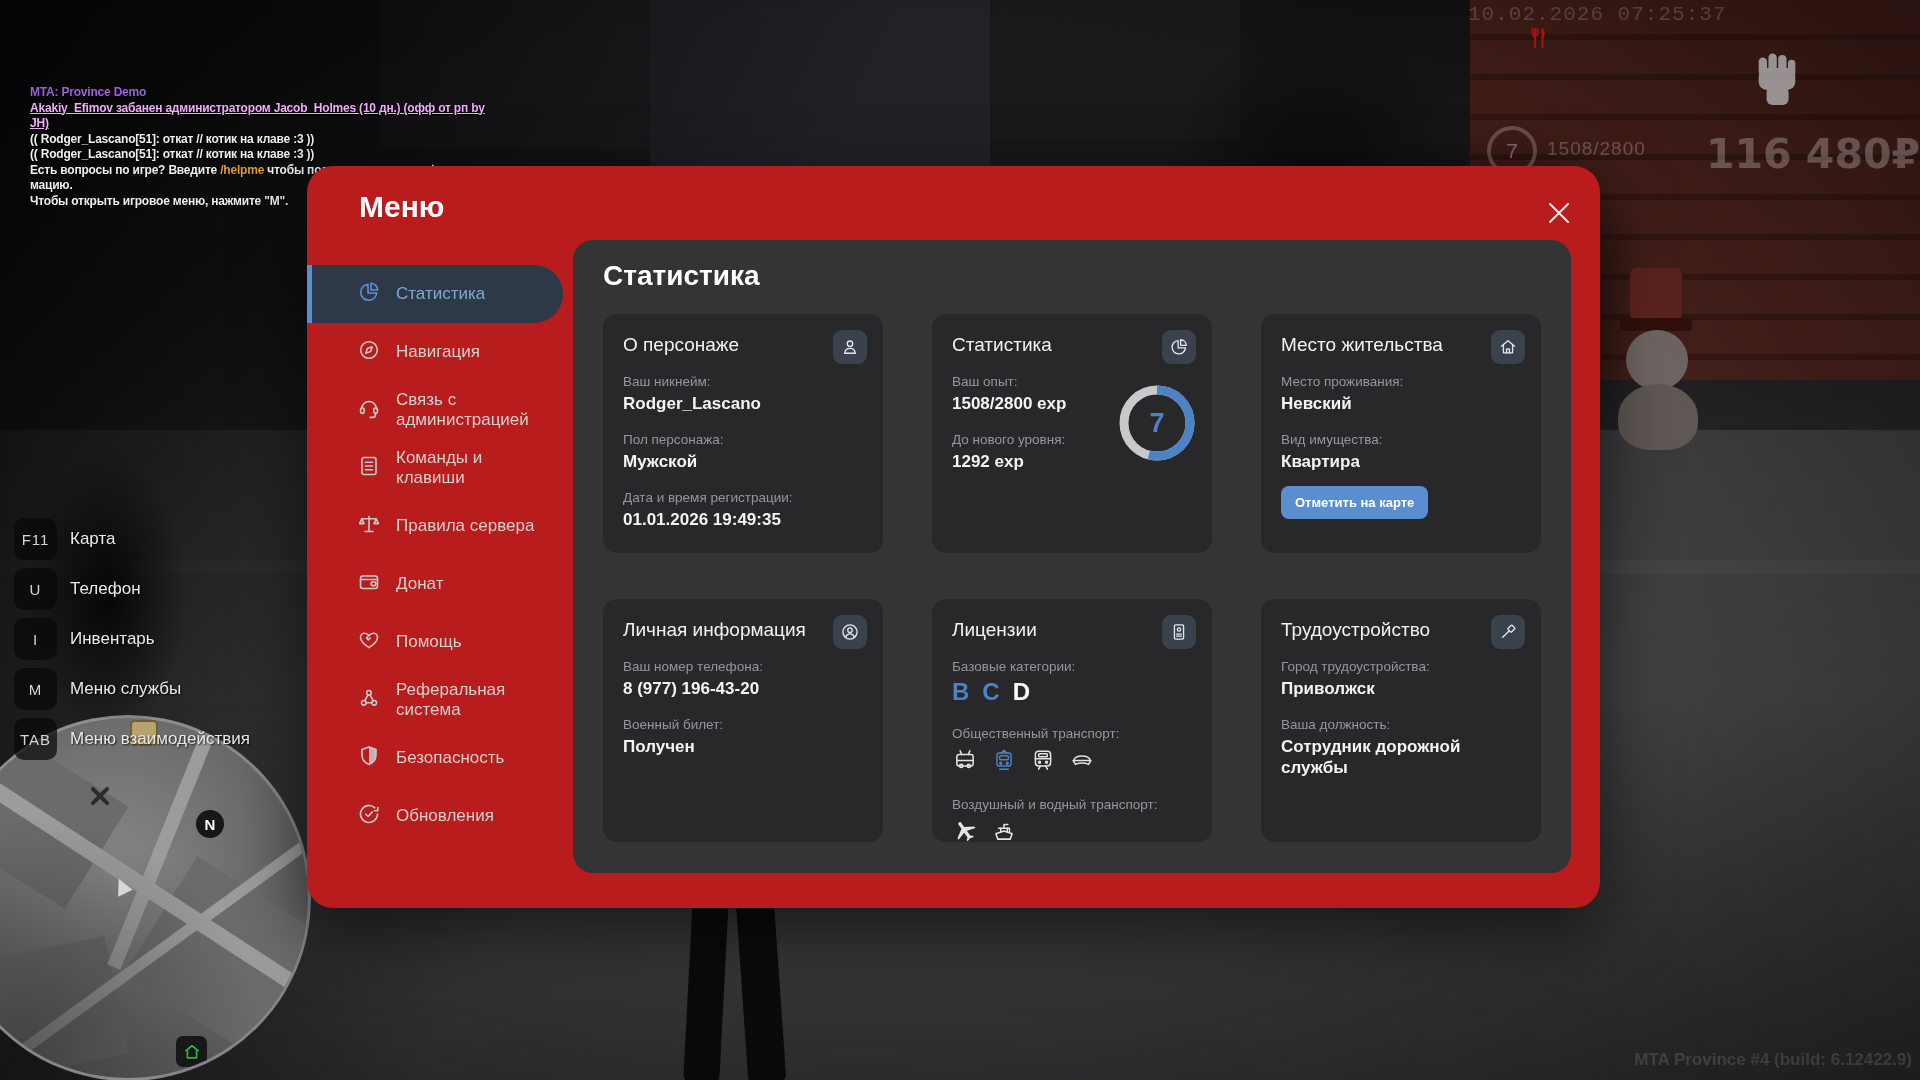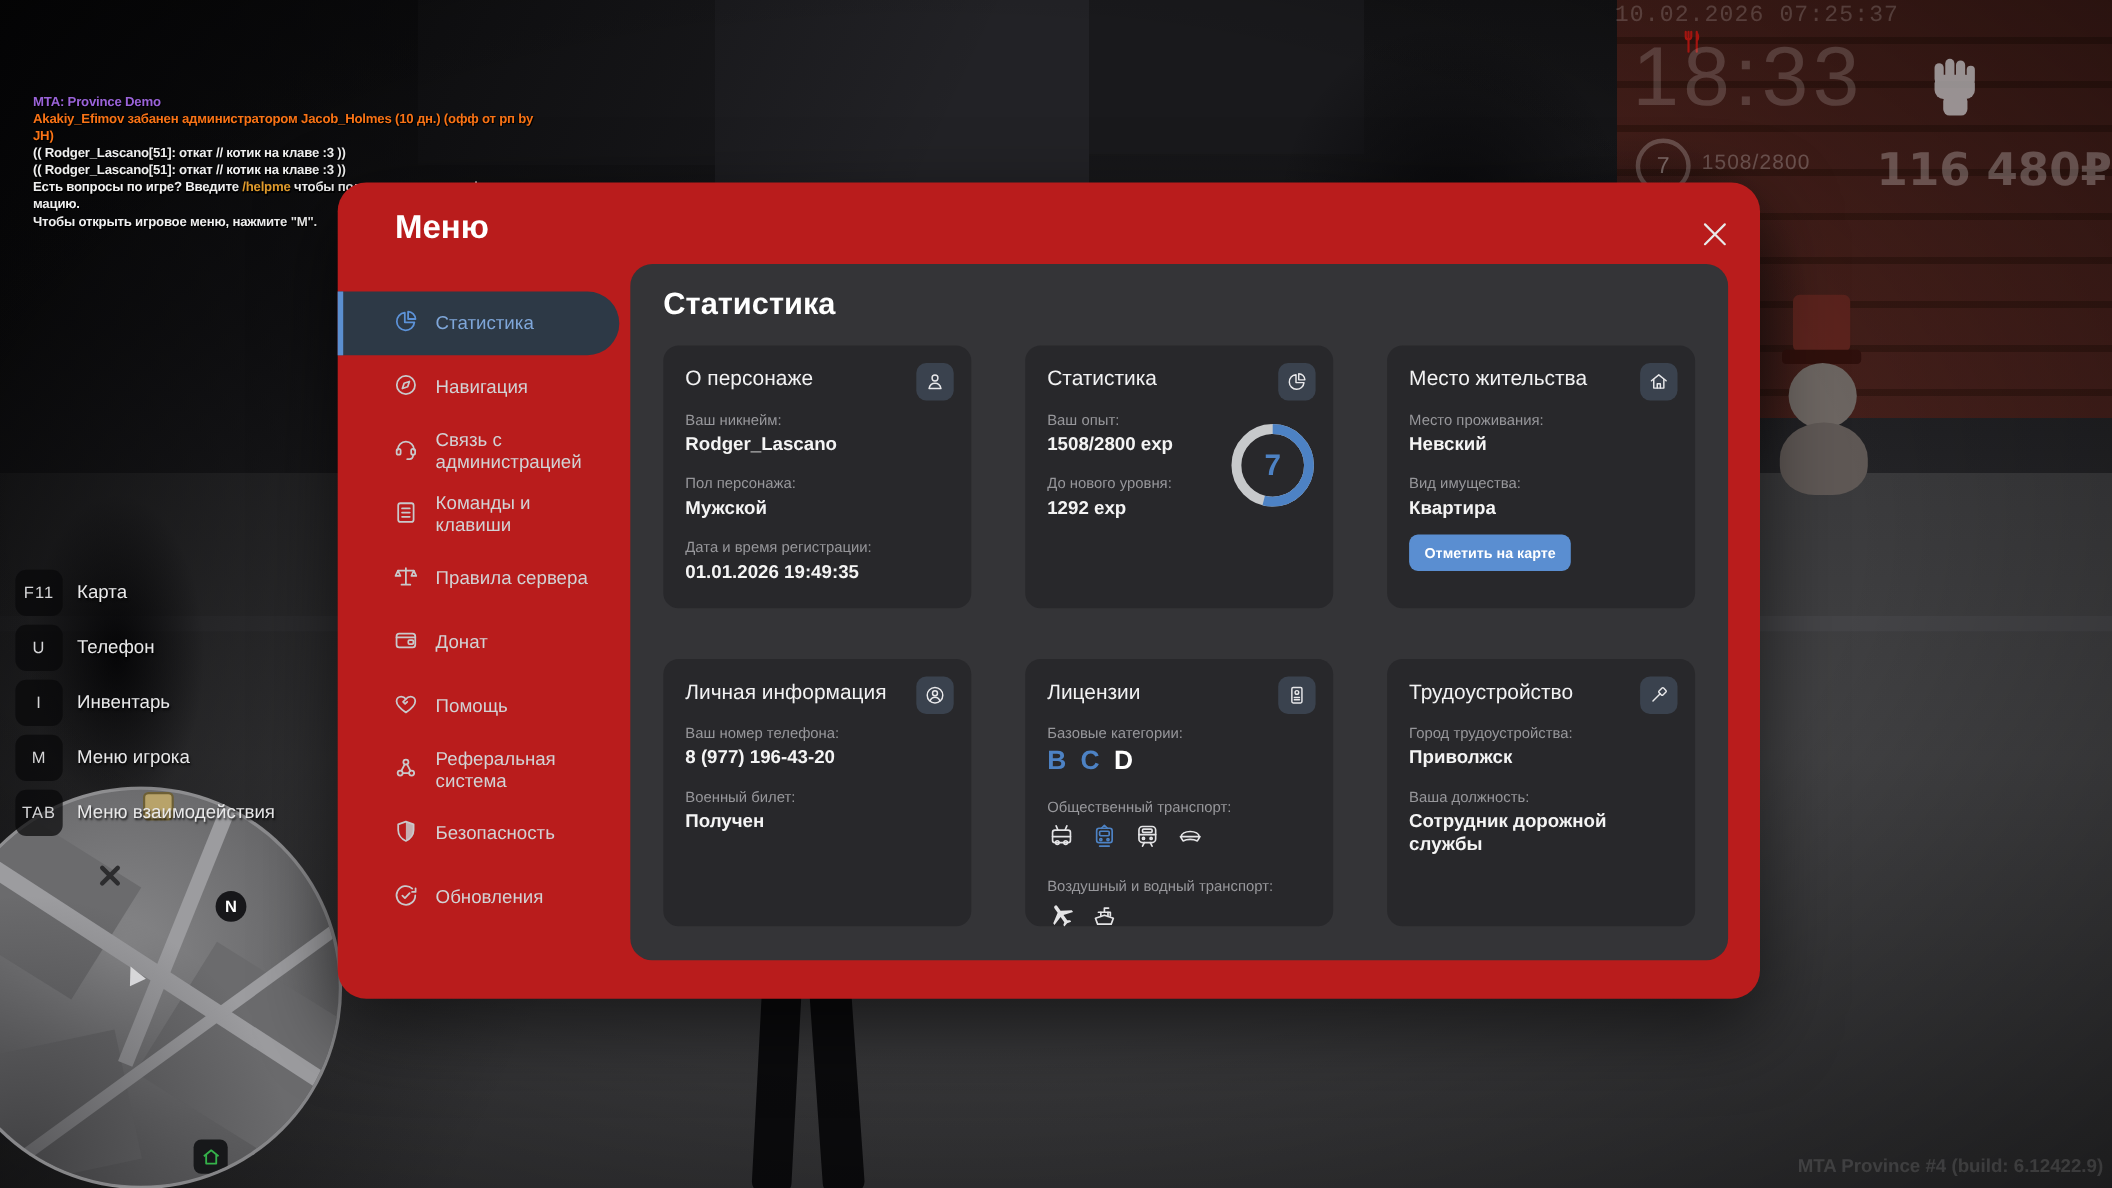--- a/index.html
+++ b/index.html
@@ -25,21 +25,21 @@
   .player-sil{position:absolute;left:26px;top:450px;width:160px;height:290px;background:radial-gradient(closest-side,rgba(5,5,7,.95),rgba(5,5,7,0));}
   .leg{position:absolute;background:#0b0b0d;border-radius:10px;}
   .leg.l1{left:688px;top:895px;width:36px;height:190px;transform:rotate(3deg);}
   .leg.l2{left:742px;top:895px;width:38px;height:190px;transform:rotate(-4deg);}
   .shade-tl{position:absolute;inset:0;background:linear-gradient(115deg,rgba(4,4,5,.96) 0%,rgba(4,4,5,.55) 16%,rgba(4,4,5,0) 38%);}
   .vignette{position:absolute;inset:0;background:radial-gradient(ellipse at 45% 45%,rgba(0,0,0,0) 55%,rgba(0,0,0,.45) 100%);}
 
   
   .chat{position:absolute;left:30px;top:85px;z-index:3;font-size:12px;font-weight:bold;line-height:15.5px;letter-spacing:-.2px;white-space:nowrap;text-shadow:1px 1px 0 rgba(0,0,0,.9),-1px 1px 0 rgba(0,0,0,.6);}
   .chat .purple{color:#9a63d8;}
-  .chat .red{color:#f97316;}
+  .chat .red{color:#f0abfc;text-decoration:underline;}
   .chat .white{color:#efefef;}
   .chat .orange{color:#e09b2d;}
 
   
   .keybinds{position:absolute;left:14px;top:518px;z-index:3;}
   .kb-row{display:flex;align-items:center;gap:13px;height:42px;margin-bottom:8px;text-align:center;}
   .kb-key{min-width:43px;height:42px;padding:0 6px;box-sizing:border-box;background:rgba(8,8,10,.72);border-radius:10px;display:flex;align-items:center;justify-content:center;color:#d5d5d7;font-size:15px;letter-spacing:1px;}
   .kb-label{color:#e9e9ea;font-size:17px;text-shadow:1px 1px 2px rgba(0,0,0,.8);}
 
   
@@ -144,39 +144,38 @@
     <div class="kb-row">
       <div class="kb-key">U</div>
       <div class="kb-label">Телефон</div>
     </div>
     <div class="kb-row">
       <div class="kb-key">I</div>
       <div class="kb-label">Инвентарь</div>
     </div>
     <div class="kb-row">
       <div class="kb-key">M</div>
-      <div class="kb-label">Меню игрока</div>
+      <div class="kb-label">Меню службы</div>
     </div>
     <div class="kb-row">
       <div class="kb-key">TAB</div>
       <div class="kb-label">Меню взаимодействия</div>
     </div>
   </div>
 
   <div class="hud-date">10.02.2026 07:25:37</div>
   <div class="hud-fork">
     <svg width="24" height="24" viewBox="0 0 24 24">
         <g stroke="#a31510" stroke-width="2" fill="none" stroke-linecap="round">
           <path d="M8 3v18M5.5 3v4.5a2.5 2.5 0 0 0 5 0V3"></path>
           <path d="M15.5 3v18"></path>
         </g>
         <path fill="#a31510" d="M15.5 3c3 1.5 3 7.5 0 9z"></path>
       </svg>
   </div>
-  <div class="hud-clock">18:33</div>
   <div class="hud-fist">
     <svg width="58" height="64" viewBox="0 0 25 27">
         <g fill="#c9cbce">
           <rect x="4.6" y="5.5" width="3.6" height="8" rx="1.8"></rect>
           <rect x="8.8" y="3.8" width="3.6" height="9.5" rx="1.8"></rect>
           <rect x="13" y="4.4" width="3.6" height="9" rx="1.8"></rect>
           <rect x="17.2" y="6.5" width="3.2" height="7" rx="1.6"></rect>
           <rect x="4.6" y="10" width="15.8" height="9.5" rx="3.5"></rect>
           <rect x="8" y="18" width="9.5" height="8" rx="2.5"></rect>
         </g>

